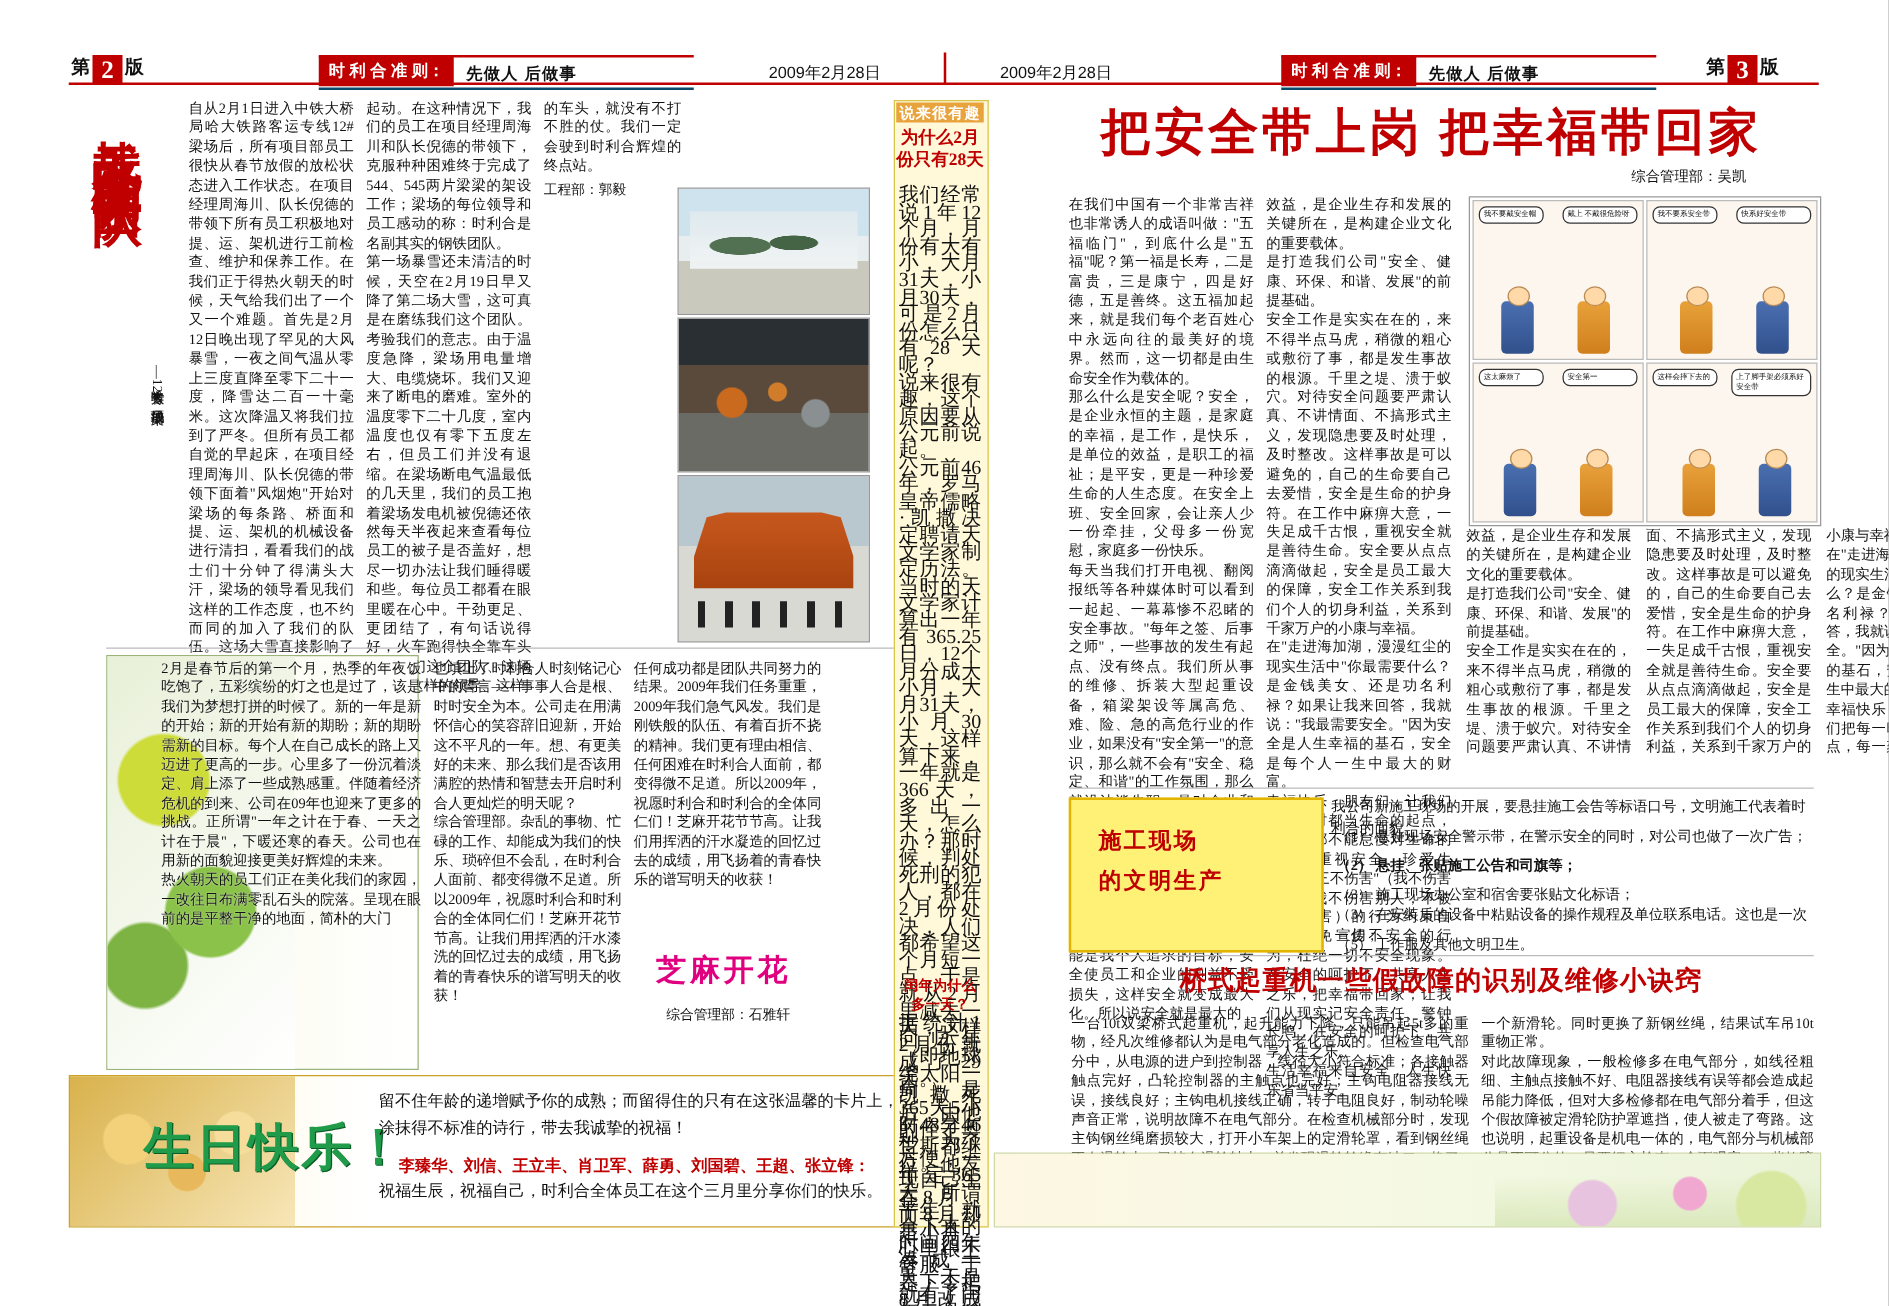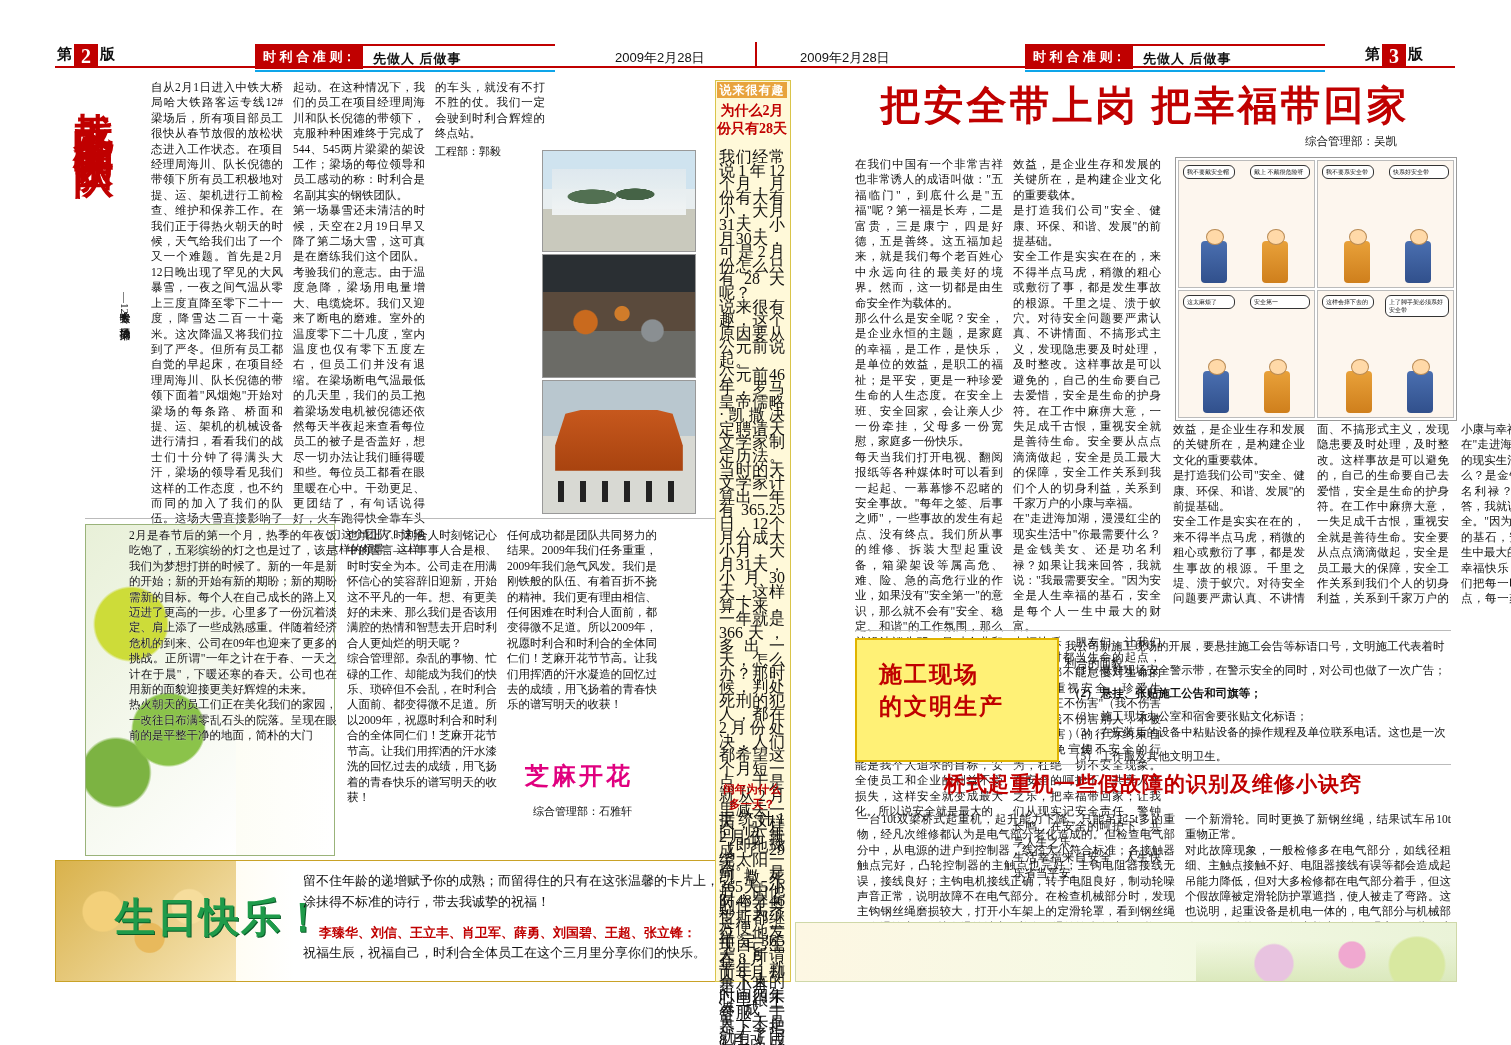--- a/index.html
+++ b/index.html
@@ -1,19 +1,19 @@
 <!DOCTYPE html>
 <html><head>
 <meta charset="utf-8">
 <style>
   html,body{margin:0;padding:0;background:#8a8a8a;}
   body{font-family:"Liberation Sans","DejaVu Sans",sans-serif;}
   .page{position:relative;width:1511px;height:1045px;background:#ffffff;overflow:hidden;}
   .spread{position:absolute;left:55px;top:22px;width:1400px;height:1000px;background:#fff;}
-  .rulebar{position:absolute;top:0;height:24px;background:#fff;border-top:2px solid #c00000;border-bottom:2px solid #0ea5e9;}
+  .rulebar{position:absolute;top:0;height:24px;background:#fff;border-top:2px solid #c00000;border-bottom:2px solid #0c4a6e;}
   .rule-txt{position:absolute;font-size:13px;font-weight:bold;color:#111;letter-spacing:1px;white-space:nowrap;}
   .rule-badge{position:absolute;background:#c00000;color:#fff;font-size:13px;font-weight:bold;padding:3px 8px;white-space:nowrap;}
   .pagenum{position:absolute;font-size:15px;color:#111;font-weight:bold;}
   .bignum{display:inline-block;background:#c00000;color:#fff;font-size:20px;font-weight:bold;width:24px;height:24px;line-height:24px;text-align:center;vertical-align:-4px;margin:0 2px;font-family:"Liberation Serif",serif;}
   .dateline{position:absolute;font-size:13px;color:#111;}
   .topline{position:absolute;left:0;width:1400px;top:44px;height:2px;background:#c00000;}
   .midline{position:absolute;top:20px;width:2px;height:26px;background:#c00000;}
 
   
   .col{position:absolute;font-size:11.5px;line-height:15.4px;color:#111;text-align:justify;
@@ -70,22 +70,22 @@
     grid-template-columns:1fr 1fr;grid-template-rows:1fr 1fr;gap:2px;padding:2px;}
   .cell{position:relative;background:#fdf6ee;border:1px solid #bbb;overflow:hidden;}
   .bub{position:absolute;background:#fff;border:1px solid #333;border-radius:6px;font-size:6px;
     padding:2px 3px;color:#111;line-height:8px;font-family:"Liberation Serif",serif;}
   .man{position:absolute;bottom:4px;width:26px;height:42px;border-radius:4px;}
   .man.blue{background:linear-gradient(#4a6fb0,#31508c);}
   .man.orange{background:linear-gradient(#e8a13a,#cf7f1c);}
   .man:after{content:"";position:absolute;left:5px;top:-12px;width:16px;height:14px;border-radius:50%;background:#ffd9a8;border:1px solid #b98b55;}
 
   .yellowbox{position:absolute;background:#fff176;border:2px solid #e0b400;}
-  .yellowbox .t{position:absolute;color:#c00000;font-weight:bold;font-size:23px;line-height:32px;
-    font-family:Liberation Sans, sans-serif;letter-spacing:2px;}
+  .yellowbox .t{position:absolute;color:#c00000;font-weight:bold;font-size:18px;line-height:32px;
+    font-family:Liberation Mono, monospace;letter-spacing:2px;}
   .listtxt{position:absolute;font-size:11.5px;line-height:16.5px;color:#111;font-family:"Liberation Serif",serif;}
 
   .bottomband{position:absolute;background:linear-gradient(90deg,#fdf7e3,#f4f9e4 55%,#eaf3d8);
     border:1px solid #cfd8a8;}
   .bottomband:after{content:"";position:absolute;right:0;bottom:0;width:260px;height:100%;
     background:radial-gradient(circle at 30% 70%,#e8c3e0 0 10%,transparent 11%),
                radial-gradient(circle at 60% 55%,#f0a8d0 0 8%,transparent 9%),
                radial-gradient(circle at 85% 72%,#d8e8a0 0 12%,transparent 13%),
                linear-gradient(0deg,#dbe9bd,transparent 70%);}
 

